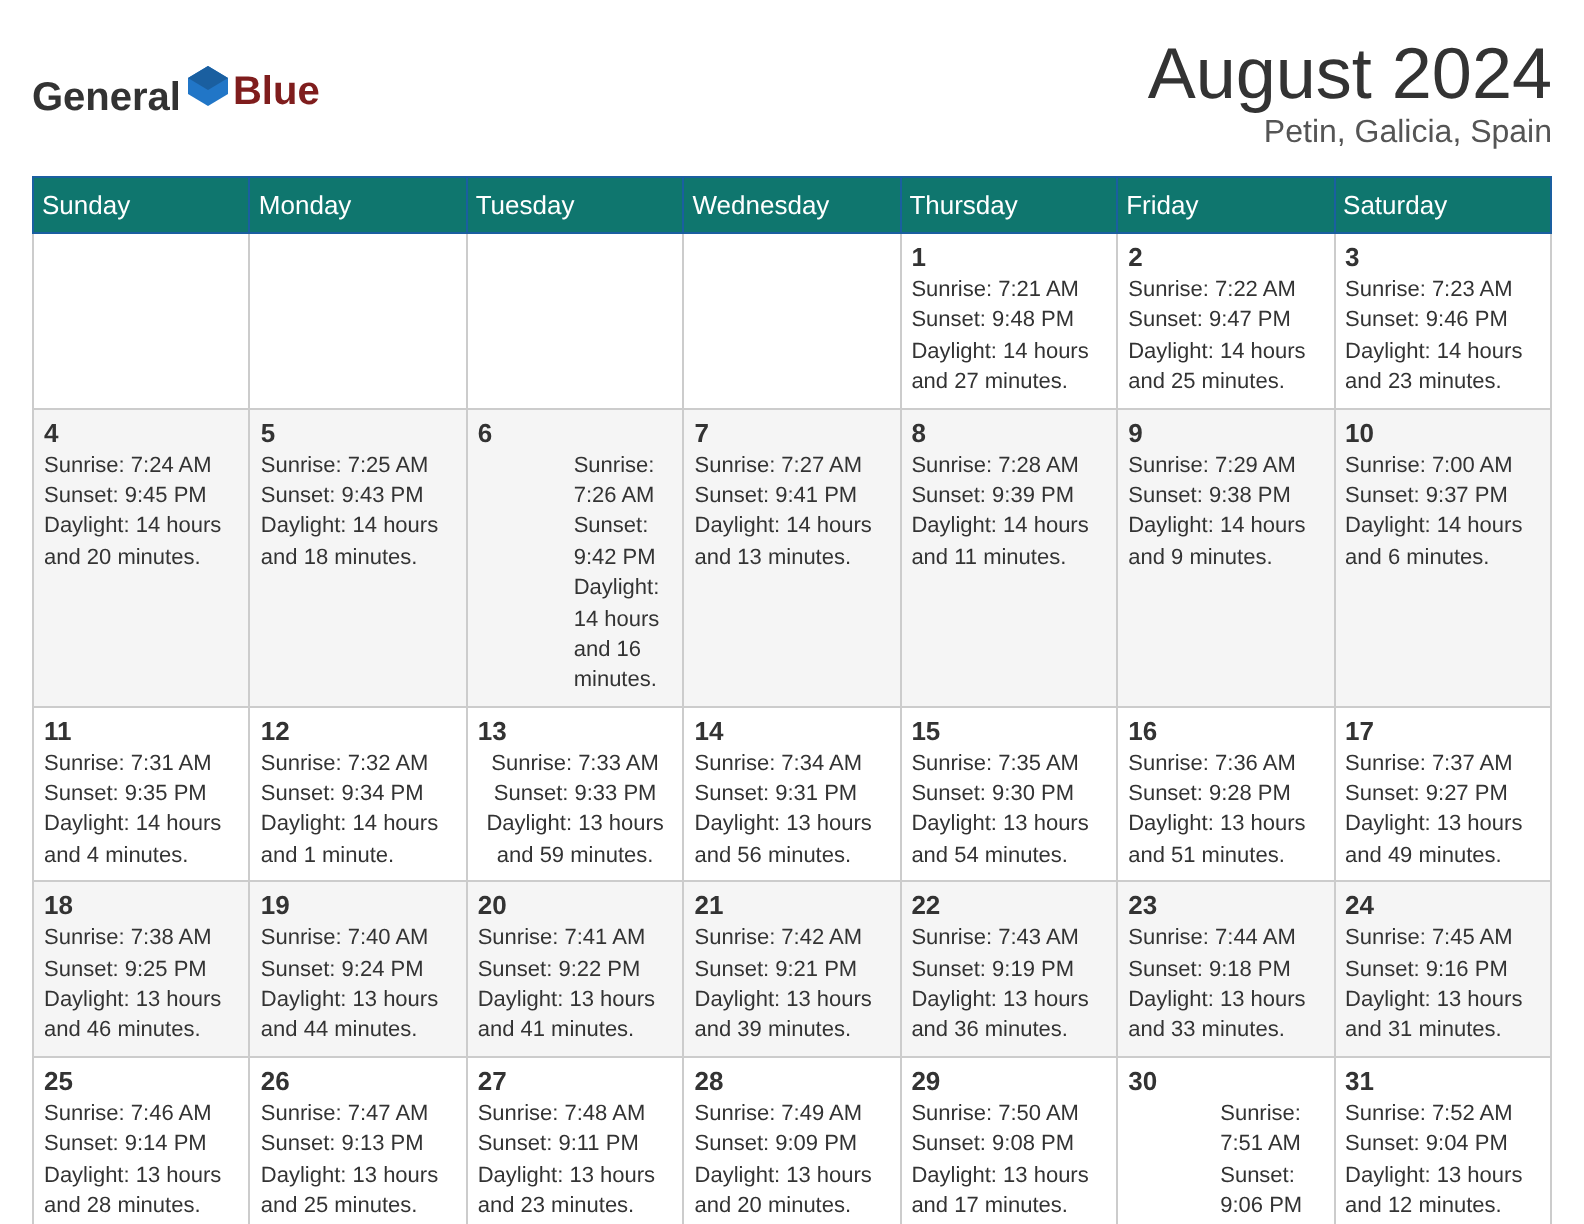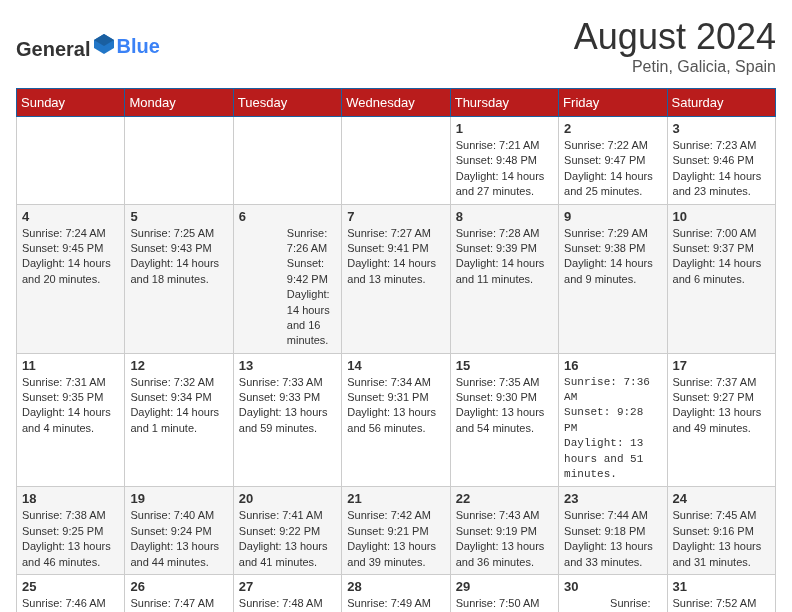--- a/index.html
+++ b/index.html
@@ -21,21 +21,21 @@
       align-items: center;
     }
     .logo-text-general {
       font-size: 20px;
       font-weight: bold;
       color: #333;
     }
     .logo-text-blue {
       font-size: 20px;
       font-weight: bold;
-      color: #3b82f6;
+      color: #7f1d1d;
     }
     .logo-icon {
       width: 24px;
       height: 24px;
       margin-left: 2px;
     }
     .title-block {
       text-align: right;
     }
     .month-year {
@@ -46,21 +46,21 @@
     .location {
       font-size: 16px;
       color: #555;
     }
     .calendar {
       width: 100%;
       border-collapse: collapse;
       font-size: 11px;
     }
     .calendar thead th {
-      background: #b91c1c;
+      background: #0f766e;
       color: #fff;
       padding: 6px 4px;
       text-align: left;
       font-size: 13px;
       font-weight: normal;
       border: 1px solid #1a5fa0;
     }
     .calendar tbody td {
       vertical-align: top;
       border: 1px solid #ccc;
@@ -202,39 +202,39 @@
 Daylight: 14 hours and 4 minutes.</div>
         </td>
         <td>
           <div class="day-number">12</div>
           <div class="day-info" style="white-space: pre-line;">Sunrise: 7:32 AM
 Sunset: 9:34 PM
 Daylight: 14 hours and 1 minute.</div>
         </td>
         <td>
           <div class="day-number">13</div>
-          <div class="day-info" style="white-space: pre-line;">Sunrise: 7:33 AM
+          <div class="day-info" style="white-space: pre-line; text-align: center;">Sunrise: 7:33 AM
 Sunset: 9:33 PM
 Daylight: 13 hours and 59 minutes.</div>
         </td>
         <td>
           <div class="day-number">14</div>
           <div class="day-info" style="white-space: pre-line;">Sunrise: 7:34 AM
 Sunset: 9:31 PM
 Daylight: 13 hours and 56 minutes.</div>
         </td>
         <td>
           <div class="day-number">15</div>
           <div class="day-info" style="white-space: pre-line;">Sunrise: 7:35 AM
 Sunset: 9:30 PM
 Daylight: 13 hours and 54 minutes.</div>
         </td>
         <td>
           <div class="day-number">16</div>
-          <div class="day-info" style="white-space: pre-line; font-family: Liberation Mono, monospace;">Sunrise: 7:36 AM
+          <div class="day-info" style="white-space: pre-line;">Sunrise: 7:36 AM
 Sunset: 9:28 PM
 Daylight: 13 hours and 51 minutes.</div>
         </td>
         <td>
           <div class="day-number">17</div>
           <div class="day-info" style="white-space: pre-line;">Sunrise: 7:37 AM
 Sunset: 9:27 PM
 Daylight: 13 hours and 49 minutes.</div>
         </td>
       </tr>

